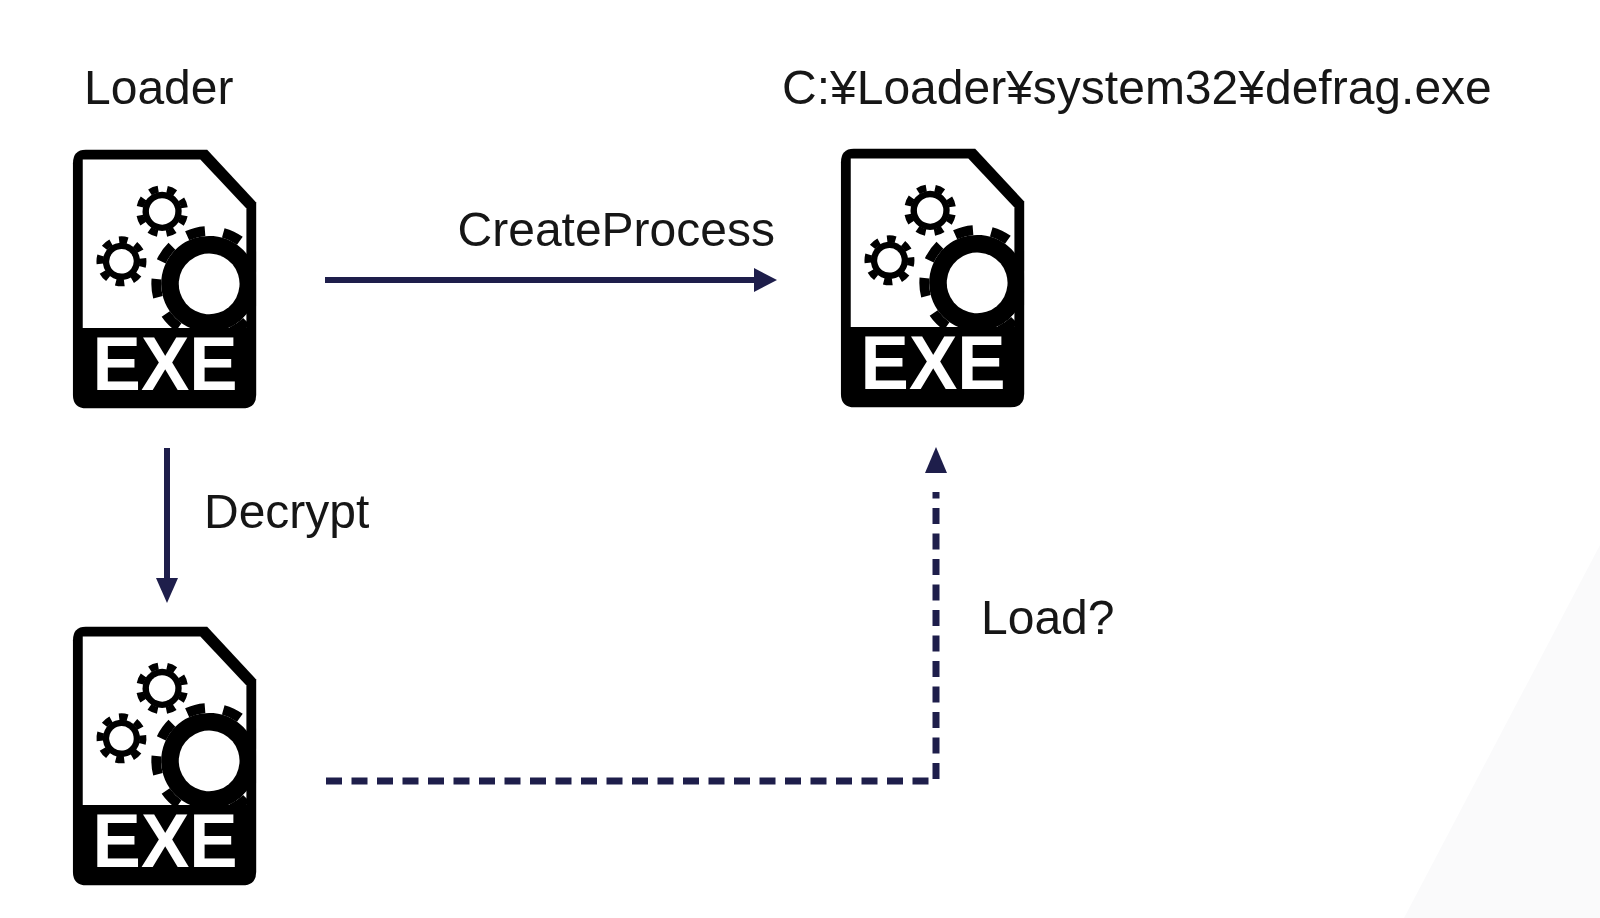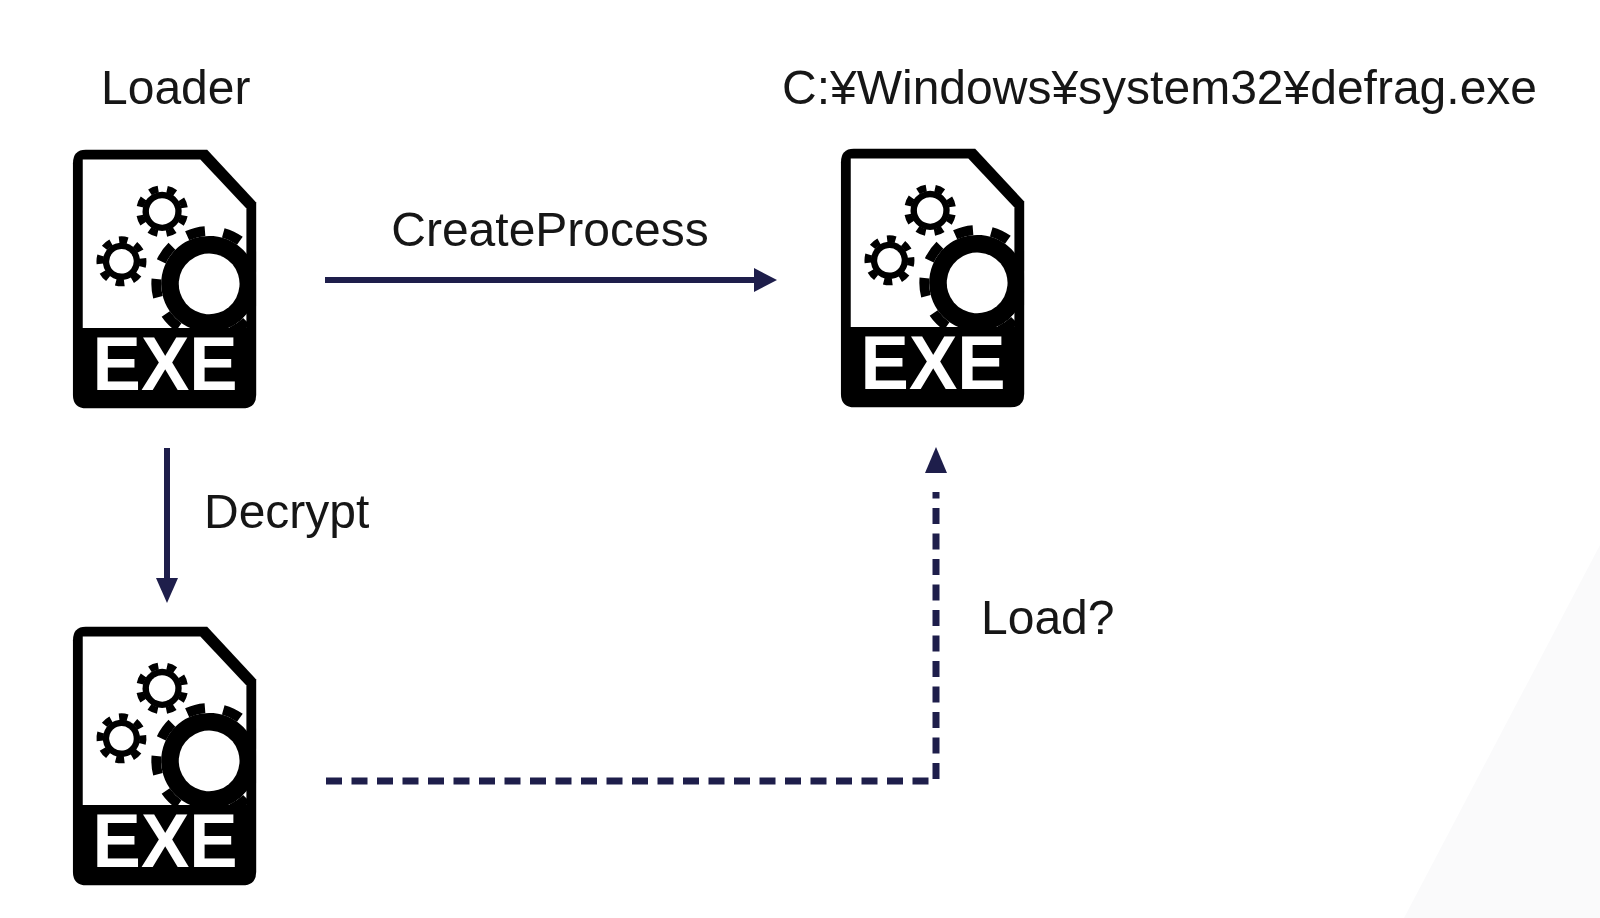--- a/index.html
+++ b/index.html
@@ -16,21 +16,21 @@
     font-family: "Liberation Sans", "DejaVu Sans", sans-serif;
     color: #161616;
   }
   .lbl {
     position: absolute;
     font-size: 48px;
     line-height: 1.1;
     white-space: nowrap;
     color: #161616;
   }
-  .lbl.center { text-align: center; }
+  .lbl.center { text-align: right; }
   .exe-icon {
     position: absolute;
     width: 196px;
     height: 268px;
   }
   .exe-icon svg { width: 100%; height: 100%; display: block; }
   #arrow-layer {
     position: absolute;
     left: 0; top: 0;
     width: 1600px;
@@ -89,23 +89,23 @@
     <g>
       <line x1="167" y1="448" x2="167" y2="580" stroke-width="6" stroke="#1e1e4b"></line>
       <polygon points="167,603 156,578 178,578" fill="#1e1e4b"></polygon>
     </g>
     <g>
       <polyline points="326,781 936,781 936,492" fill="none" stroke-width="7" stroke-dasharray="16 9.5" stroke="#1e1e4b"></polyline>
       <polygon points="936,447 925,473 947,473" fill="#1e1e4b"></polygon>
     </g>
   </svg>
 
-  <div class="lbl" style="left:101px; top:62px;">Loader</div>
+  <div class="lbl" style="left:84px; top:62px;">Loader</div>
 
-  <div class="lbl" style="left:782px; top:62px;">C:¥Windows¥system32¥defrag.exe</div>
+  <div class="lbl" style="left:782px; top:62px;">C:¥Loader¥system32¥defrag.exe</div>
 
   <div class="lbl center" style="left:325px; top:204px; width:450px;">CreateProcess</div>
 
   <div class="lbl" style="left:981px; top:592px;">Load?</div>
 
   <div class="lbl" style="left:204px; top:486px;">Decrypt</div>
 
   <div class="exe-icon" style="left:70px; top:145px;">
     <svg viewBox="0 0 200 270">
         <use href="#exe-icon"></use>

